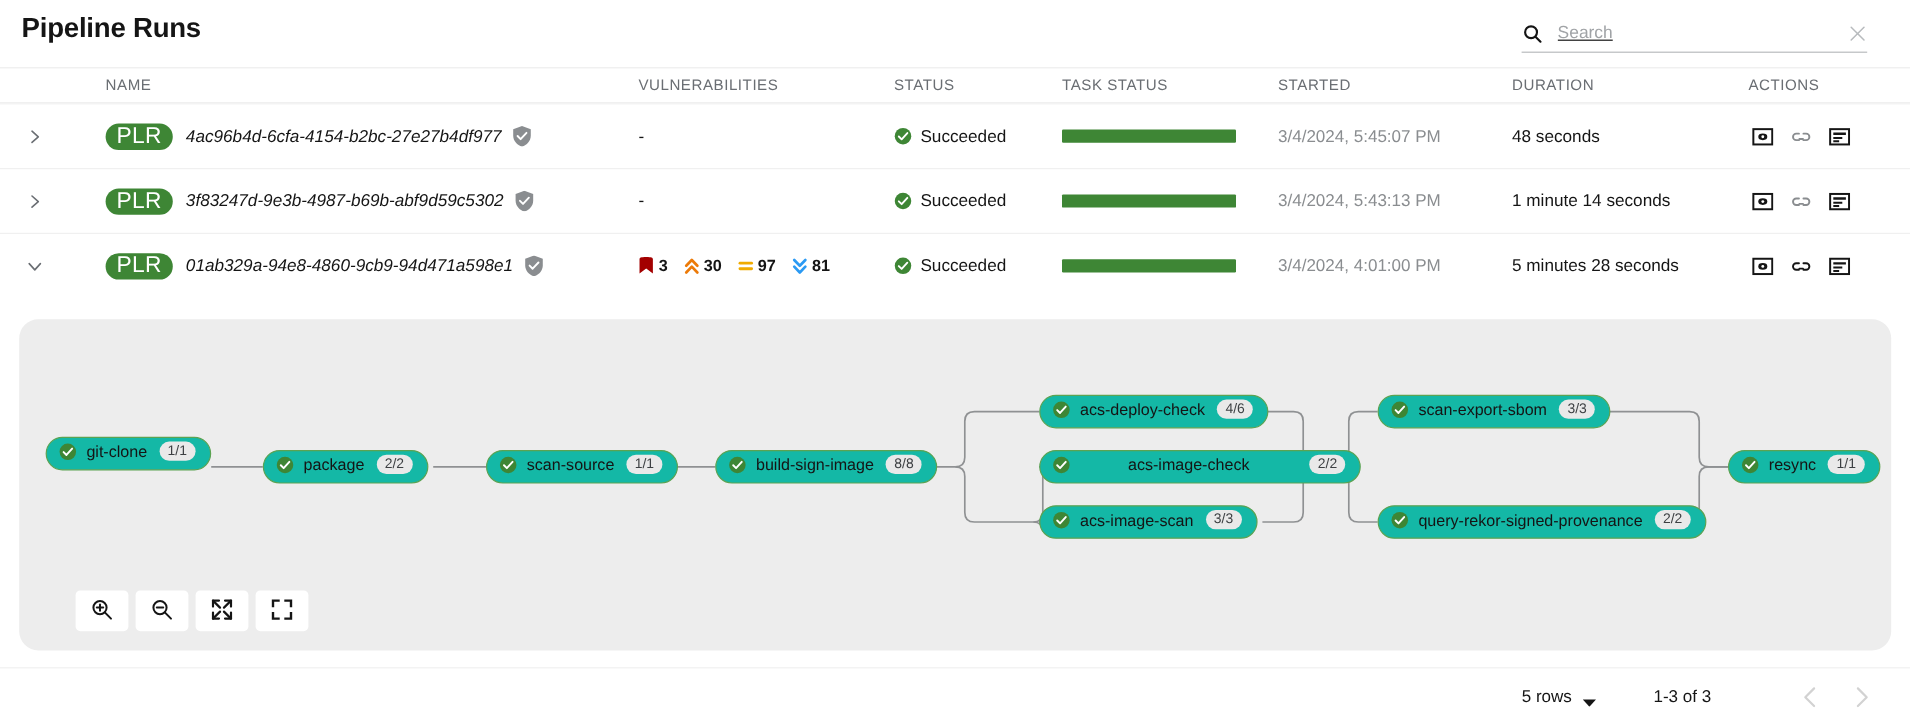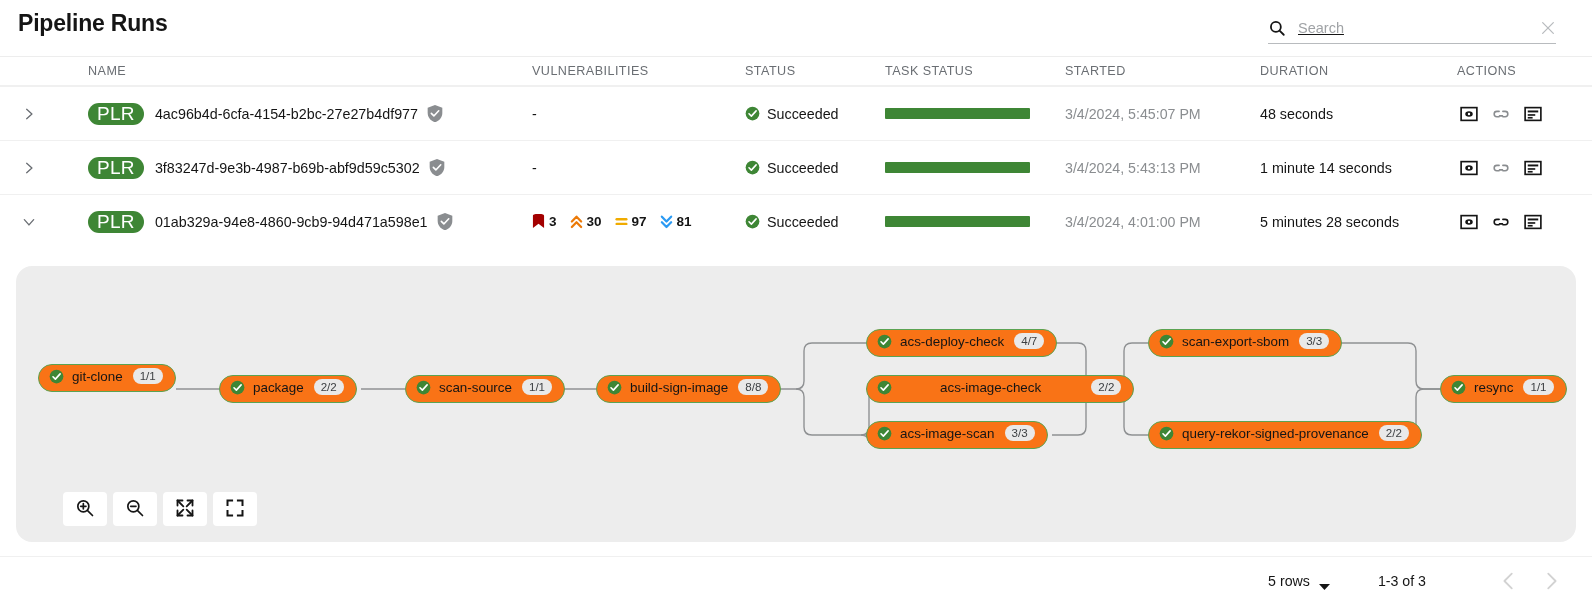--- a/index.html
+++ b/index.html
@@ -65,21 +65,21 @@
   .chev-toggle { width: 14px; height: 14px; color: #6a6e73; cursor: pointer; }
   .chev-toggle.down { transform: rotate(90deg); }
 
   .plr-badge {
     background: #3e8635; color: #fff;
     border-radius: 12px; height: 22px; min-width: 47px;
     display: inline-flex; align-items: center; justify-content: center;
     font-size: 19px; letter-spacing: 0.3px; padding: 0 9px;
     margin-right: 11px;
   }
-  .run-name { font-size: 14.3px; color: #151515; }
+  .run-name { font-size: 14.3px; color: #151515; font-style: italic; }
   .shield-icon { width: 16px; height: 18px; margin-left: 9px; color: #8a8d90; flex: 0 0 16px; }
 
   .dash { font-size: 14.3px; color: #151515; }
 
   .vuln-group { display: flex; align-items: center; gap: 4px; }
   .vuln-item { display: inline-flex; align-items: center; gap: 4px; margin-right: 9px; }
   .vuln-item svg { width: 13px; height: 15px; }
   .vuln-num { font-size: 13.5px; font-weight: bold; color: #151515; }
 
   .status-cell { gap: 7px; }
@@ -99,21 +99,21 @@
   .graph-panel {
     position: absolute; left: 16px; top: 266px;
     width: 1560px; height: 276px;
     background: #ededed; border-radius: 16px;
     overflow: hidden;
   }
   .graph-svg { position: absolute; left: 0; top: 0; }
 
   .node {
     position: absolute;
-    background: #f97316;
+    background: #14b8a6;
     border: 1px solid #5ba352;
     border-radius: 18px;
     height: 28px;
     display: flex; align-items: center;
     padding: 0 12px 4px 10px;
     cursor: pointer;
     white-space: nowrap;
   }
   .node .ncheck { width: 15px; height: 15px; flex: 0 0 15px; color: #3e8635; margin-right: 8px; }
   .node .nlabel { font-size: 13.4px; color: #151515; }
@@ -474,21 +474,21 @@
       <span class="nlabel">build-sign-image</span>
       <span class="ncount">8/8</span>
     </div>
 
     <div class="node" style="left:850px; top:63px;">
       <span class="ncheck"><svg viewBox="0 0 24 24" fill="#3e8635">
             <circle cx="12" cy="12" r="11"></circle>
             <polyline points="6.4,12.4 10.2,16.2 17.8,7.8" fill="none" stroke="#fff" stroke-width="2.6" stroke-linecap="round" stroke-linejoin="round"></polyline>
           </svg></span>
       <span class="nlabel">acs-deploy-check</span>
-      <span class="ncount">4/7</span>
+      <span class="ncount">4/6</span>
     </div>
 
     <div class="node" style="left:850px; top:109px;gap:40px;">
       <span class="ncheck"><svg viewBox="0 0 24 24" fill="#3e8635">
             <circle cx="12" cy="12" r="11"></circle>
             <polyline points="6.4,12.4 10.2,16.2 17.8,7.8" fill="none" stroke="#fff" stroke-width="2.6" stroke-linecap="round" stroke-linejoin="round"></polyline>
           </svg></span>
       <span class="nlabel">acs-image-check</span>
       <span class="ncount">2/2</span>
     </div>

